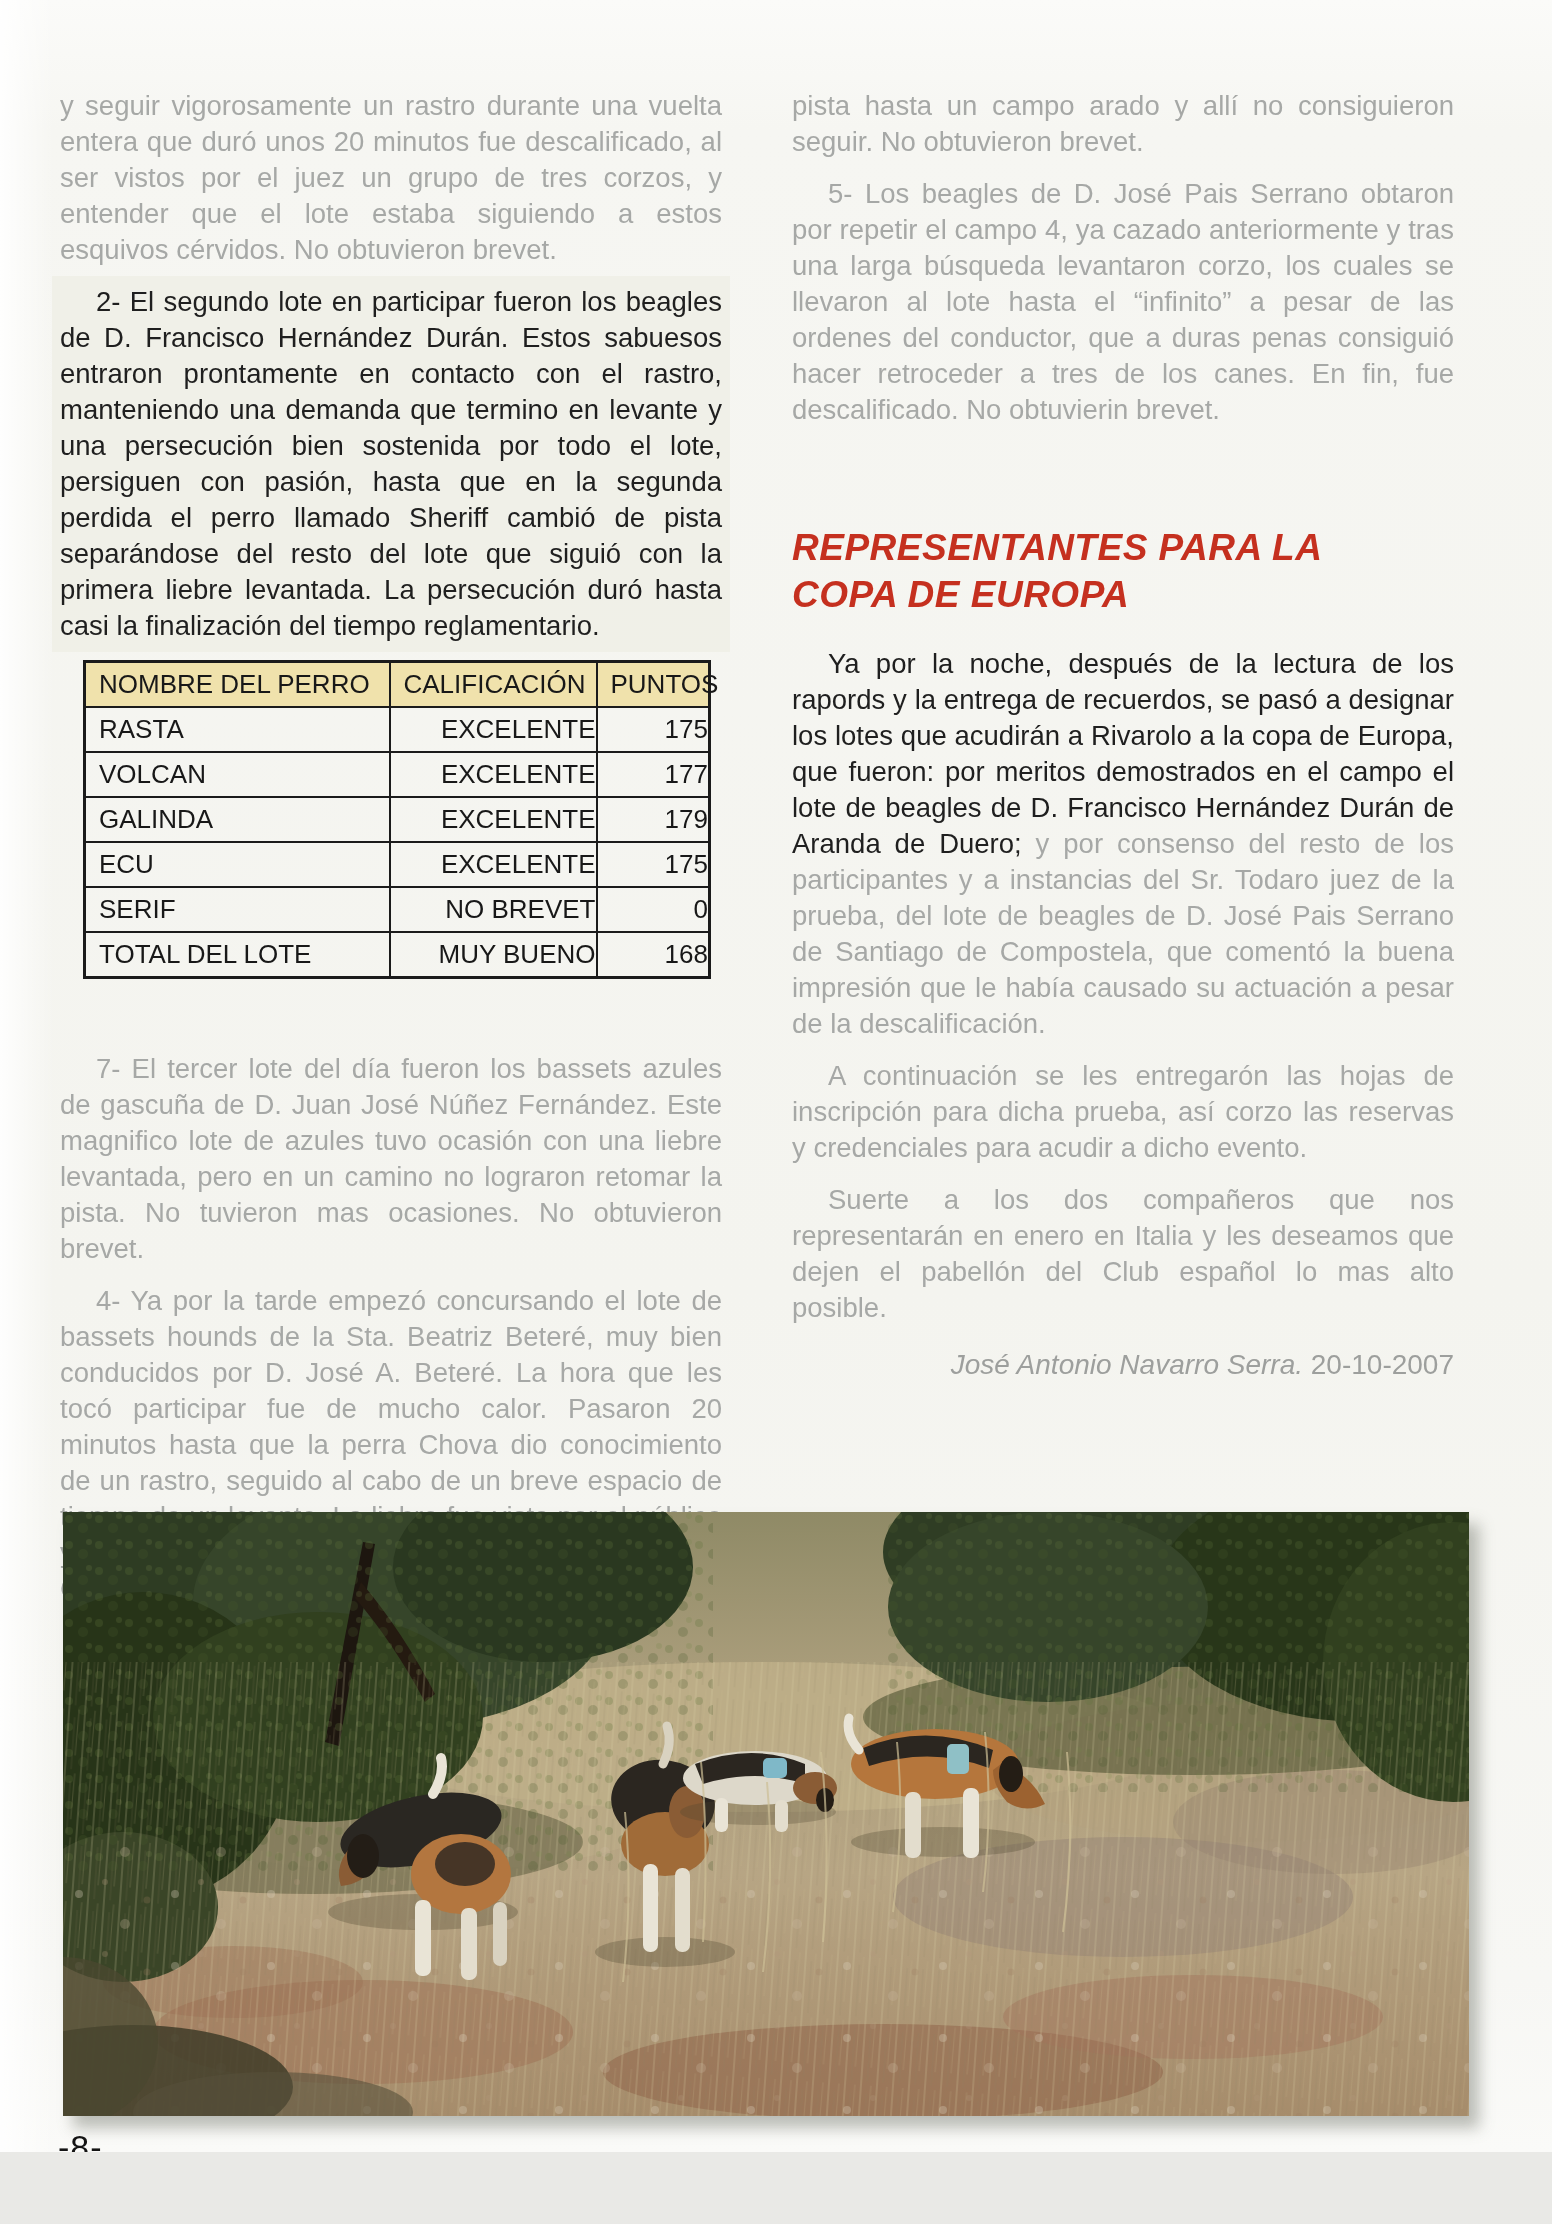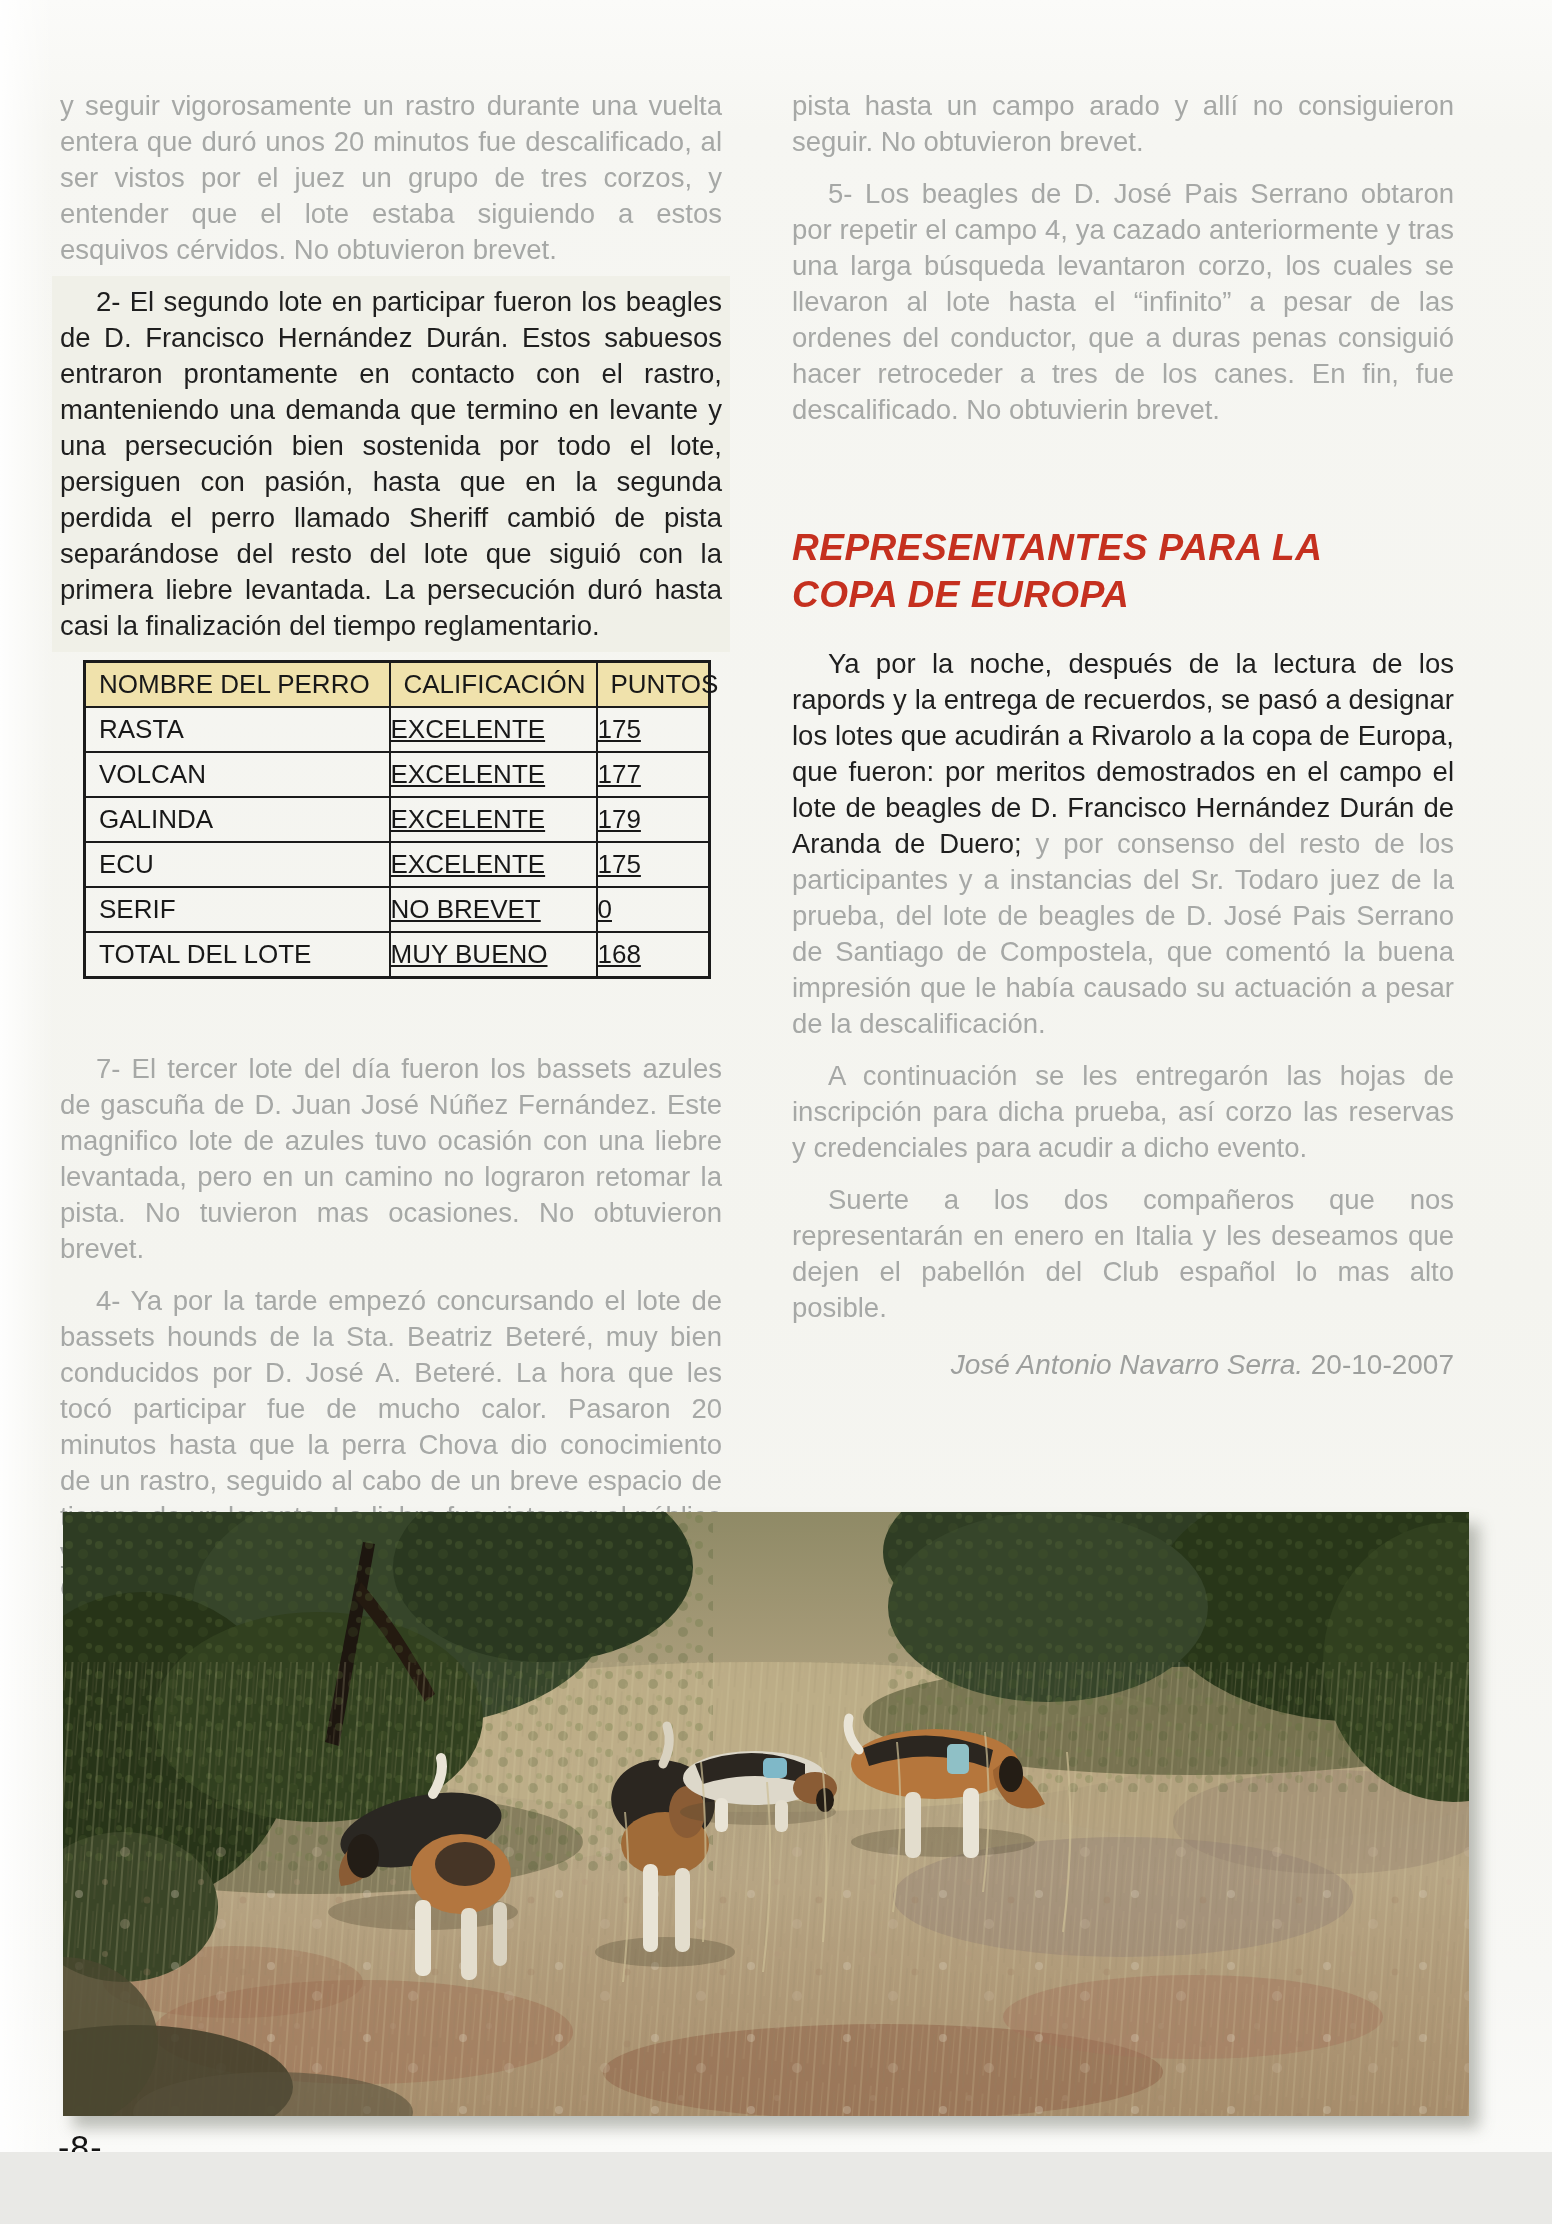--- a/index.html
+++ b/index.html
@@ -26,21 +26,21 @@
   .black{color:#1f1f1f;}
   .scanbox{background:rgba(228,225,210,0.28);box-shadow:0 0 0 8px rgba(228,225,210,0.28);}
   
   table.score{
     border-collapse:collapse;margin:10px 0 0 23px;width:625px;
     font-size:26px;color:#181818;table-layout:fixed;
   }
   table.score th,table.score td{border:2px solid #1b1b1b;height:43px;padding:0;}
   table.score th{background:#f0e2ac;font-weight:normal;text-align:left;padding-left:13px;}
   table.score td.c-name{text-align:left;padding-left:13px;}
-  table.score td.c-mid,table.score td.c-pts{text-align:left;text-decoration:underline;}
+  table.score td.c-mid,table.score td.c-pts{text-align:right;}
   col.w-name{width:305px;} col.w-mid{width:207px;} col.w-pts{width:113px;}
   table.score tr{border-width:2px;}
   table.score{border:3px solid #1b1b1b;}
   .after-table{margin-top:72px;}
   
   h2.red{
     margin:96px 0 28px 0;color:#c5301f;font-size:37px;line-height:47px;
     font-weight:bold;font-style:italic;letter-spacing:.5px;text-indent:0;
   }
   

